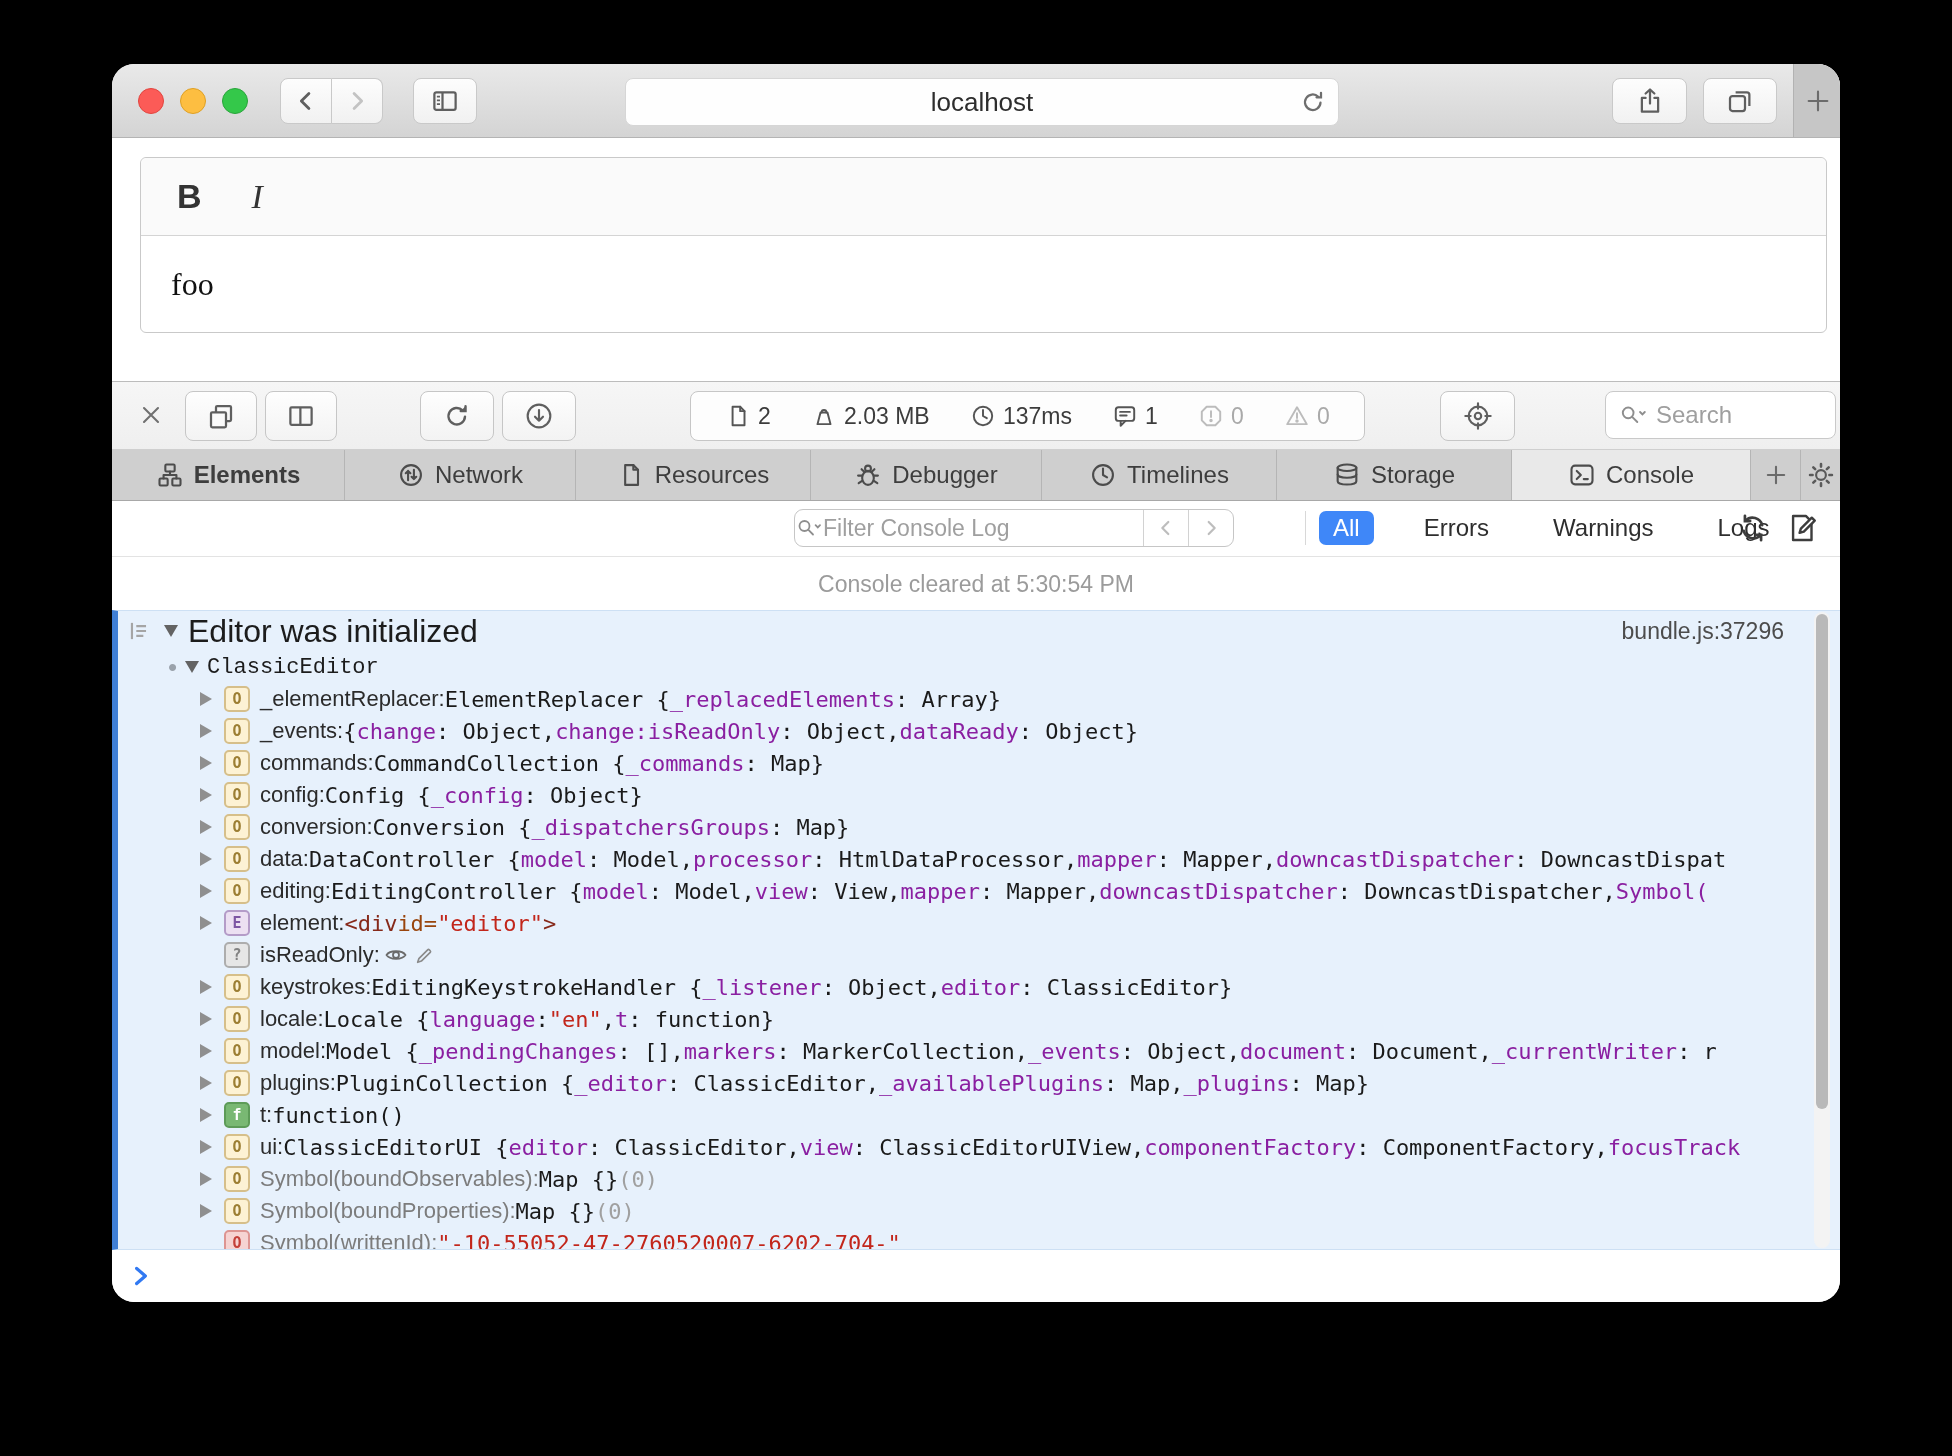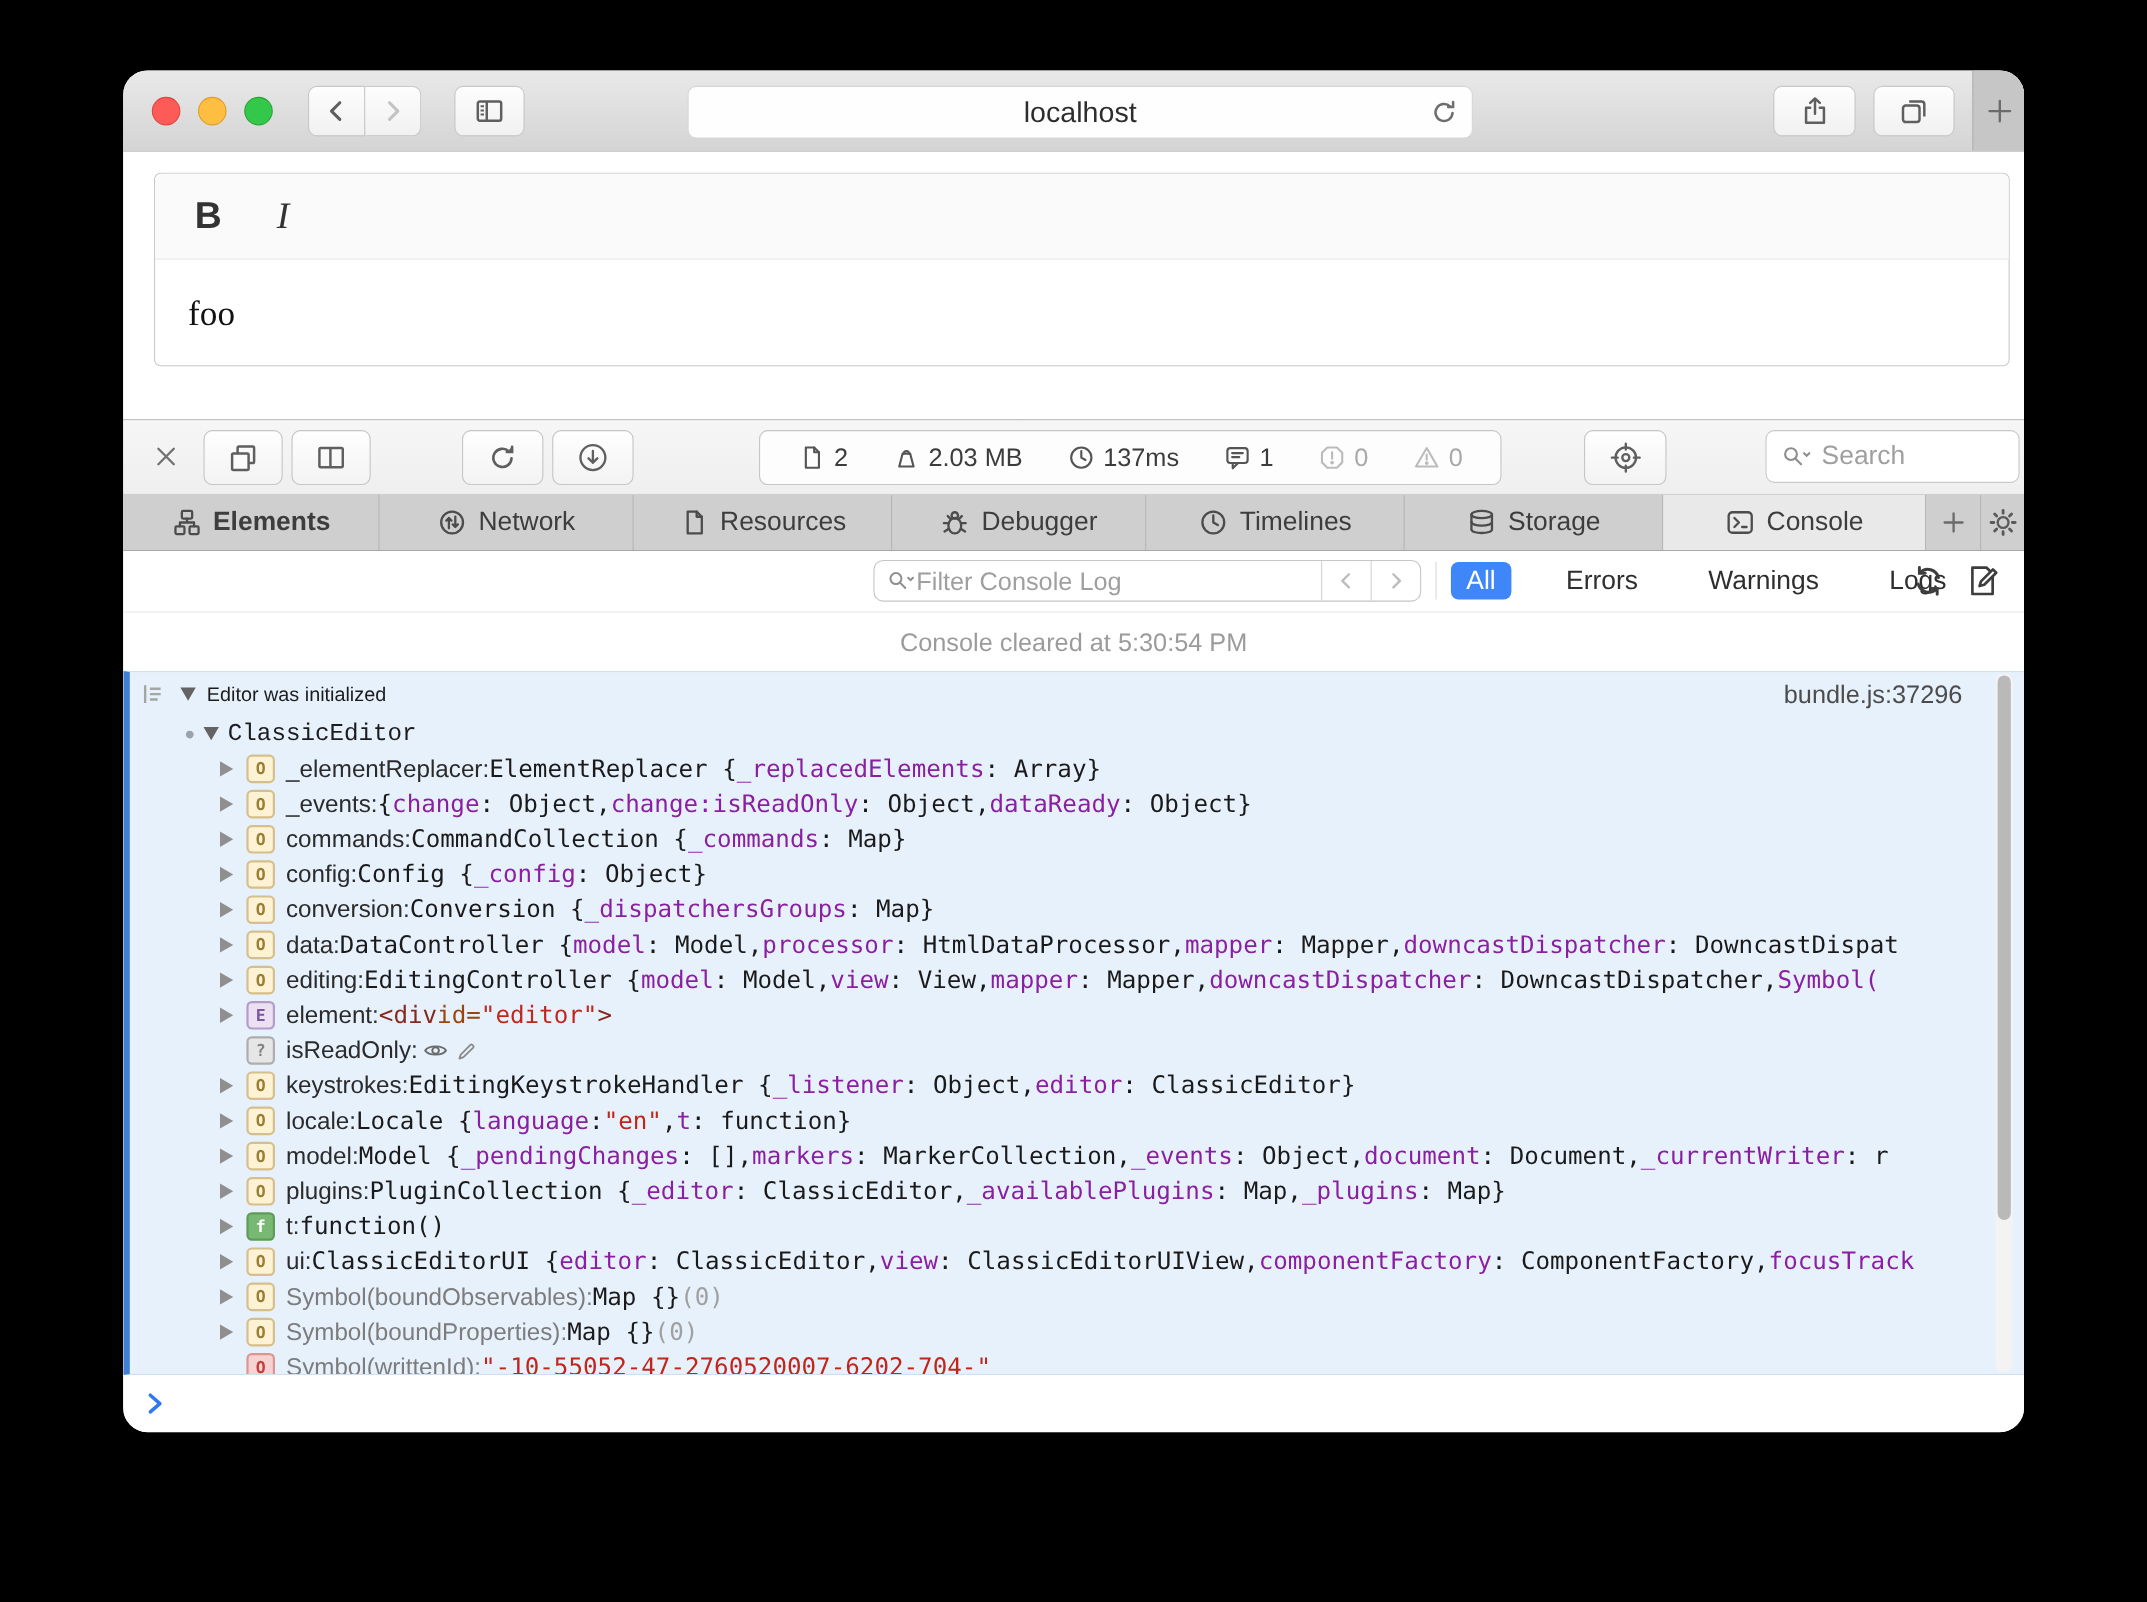--- a/index.html
+++ b/index.html
@@ -55,38 +55,38 @@
                border-radius:8px;display:flex;align-items:center;padding-left:12px;gap:8px;}
   .placeholder{color:#9f9f9f;font-size:24px;}
   
   .tabbar{height:50px;background:#cfcfcf;border-bottom:1px solid #a8a8a8;display:flex;flex:0 0 auto;}
   .tab{display:flex;align-items:center;justify-content:center;gap:10px;font-size:24px;color:#3d3d3d;
        border-right:1px solid #b5b5b5;box-sizing:border-box;}
   .tab.active{background:#e9e9e9;}
   .smalltab{width:50px;display:flex;align-items:center;justify-content:center;border-right:1px solid #b5b5b5;box-sizing:border-box;}
   
   .filterbar{height:55px;background:#fff;border-bottom:1px solid #e3e3e3;position:relative;flex:0 0 auto;}
-  .filterfield{position:absolute;left:682px;top:8px;width:498px;height:38px;border:1px solid #c6c6c6;border-radius:9px;
-               display:flex;align-items:center;padding-left:10px;box-sizing:border-box;}
+  .filterfield{position:absolute;left:682px;top:8px;width:440px;height:38px;border:1px solid #c6c6c6;border-radius:9px;
+               display:flex;align-items:center;box-sizing:border-box;}
   .filterfield .placeholder{font-size:23px;}
   .fnav{position:absolute;right:0;top:0;height:36px;display:flex;}
   .fnavbtn{width:44px;display:flex;align-items:center;justify-content:center;border-left:1px solid #d2d2d2;color:#bdbdbd;}
   .fdivider{position:absolute;left:1193px;top:10px;width:1px;height:34px;background:#d8d8d8;}
   .levels{position:absolute;left:1207px;top:8px;height:38px;display:flex;align-items:center;gap:36px;}
   .level{font-size:24px;color:#2e2e2e;padding:3px 14px;border-radius:7px;}
   .level.active{background:#3f87f8;color:#fff;}
   .ficons{position:absolute;left:1624px;top:8px;display:flex;gap:16px;align-items:center;height:38px;}
   
   .console{flex:1 1 auto;background:#fff;position:relative;overflow:hidden;}
   .cleared{position:absolute;top:14px;left:0;width:100%;text-align:center;font-size:23px;color:#9b9b9b;}
   .entry{position:absolute;left:0;top:53px;width:1728px;height:640px;background:#e7f1fc;
          border-top:1px solid #cde0f4;border-bottom:1px solid #cde0f4;border-left:6px solid #3f7fd6;
          box-sizing:border-box;overflow:hidden;}
   .ehead{height:40px;display:flex;align-items:center;padding-left:8px;position:relative;}
-  .etitle{font-size:18px;color:#1c1c1c;margin-left:10px;}
+  .etitle{font-size:32px;color:#1c1c1c;margin-left:10px;}
   .esource{position:absolute;right:56px;font-size:23px;color:#4c4c4c;}
   .objrow{height:32px;display:flex;align-items:center;padding-left:50px;}
   .bullet{color:#9aa2ab;font-size:26px;margin-right:8px;}
   .objname{font-family:Liberation Mono, monospace;font-size:22px;color:#1c1c1c;margin-left:8px;}
   .crow{height:32px;display:flex;align-items:center;padding-left:82px;white-space:nowrap;}
   .arrowbox{width:24px;display:flex;align-items:center;justify-content:flex-start;flex:0 0 auto;}
   .tri-r{width:0;height:0;border-left:12px solid #8f8f8f;border-top:7px solid transparent;border-bottom:7px solid transparent;}
   .tri-d{width:0;height:0;border-top:12px solid #636363;border-left:7px solid transparent;border-right:7px solid transparent;display:inline-block;}
   .badge{width:22px;height:22px;border-radius:5px;border:2px solid;display:inline-flex;align-items:center;justify-content:center;
          font-family:"DejaVu Sans Mono",monospace;font-size:15px;font-weight:bold;margin-right:10px;flex:0 0 auto;}

